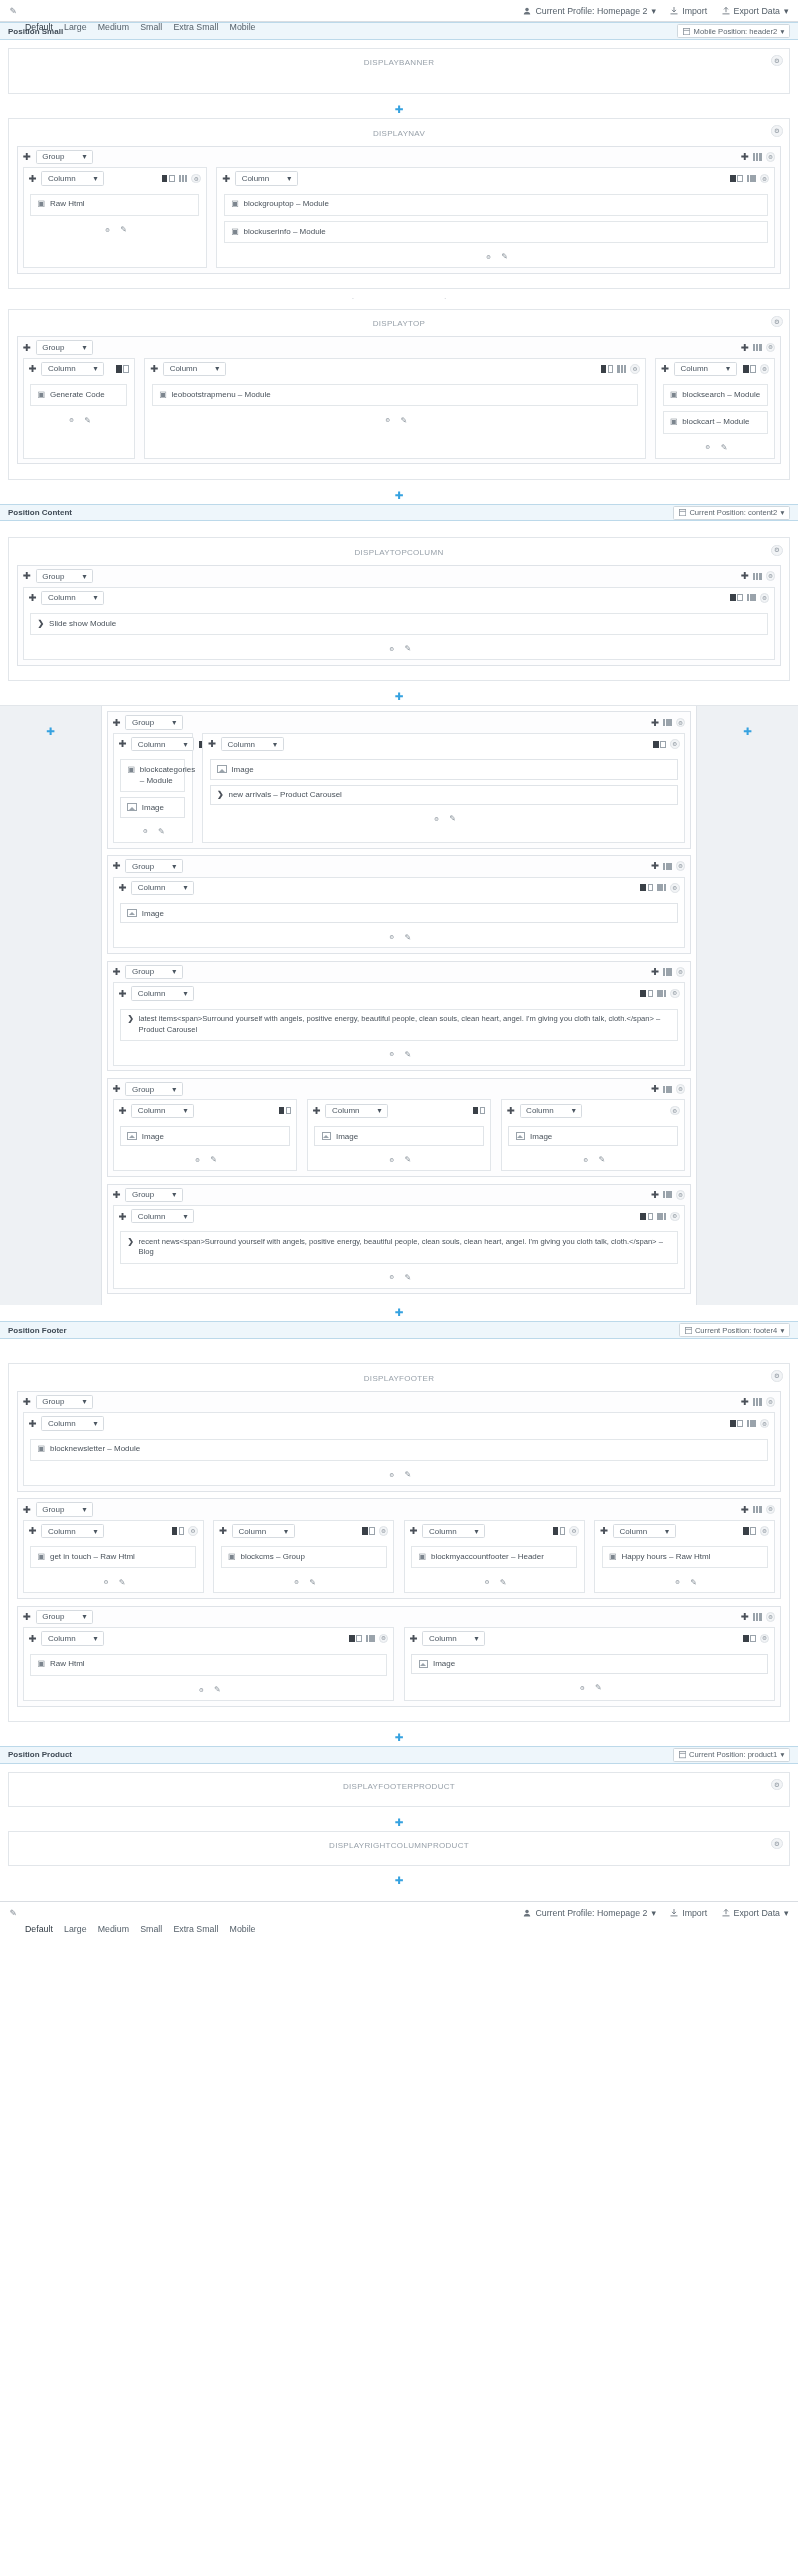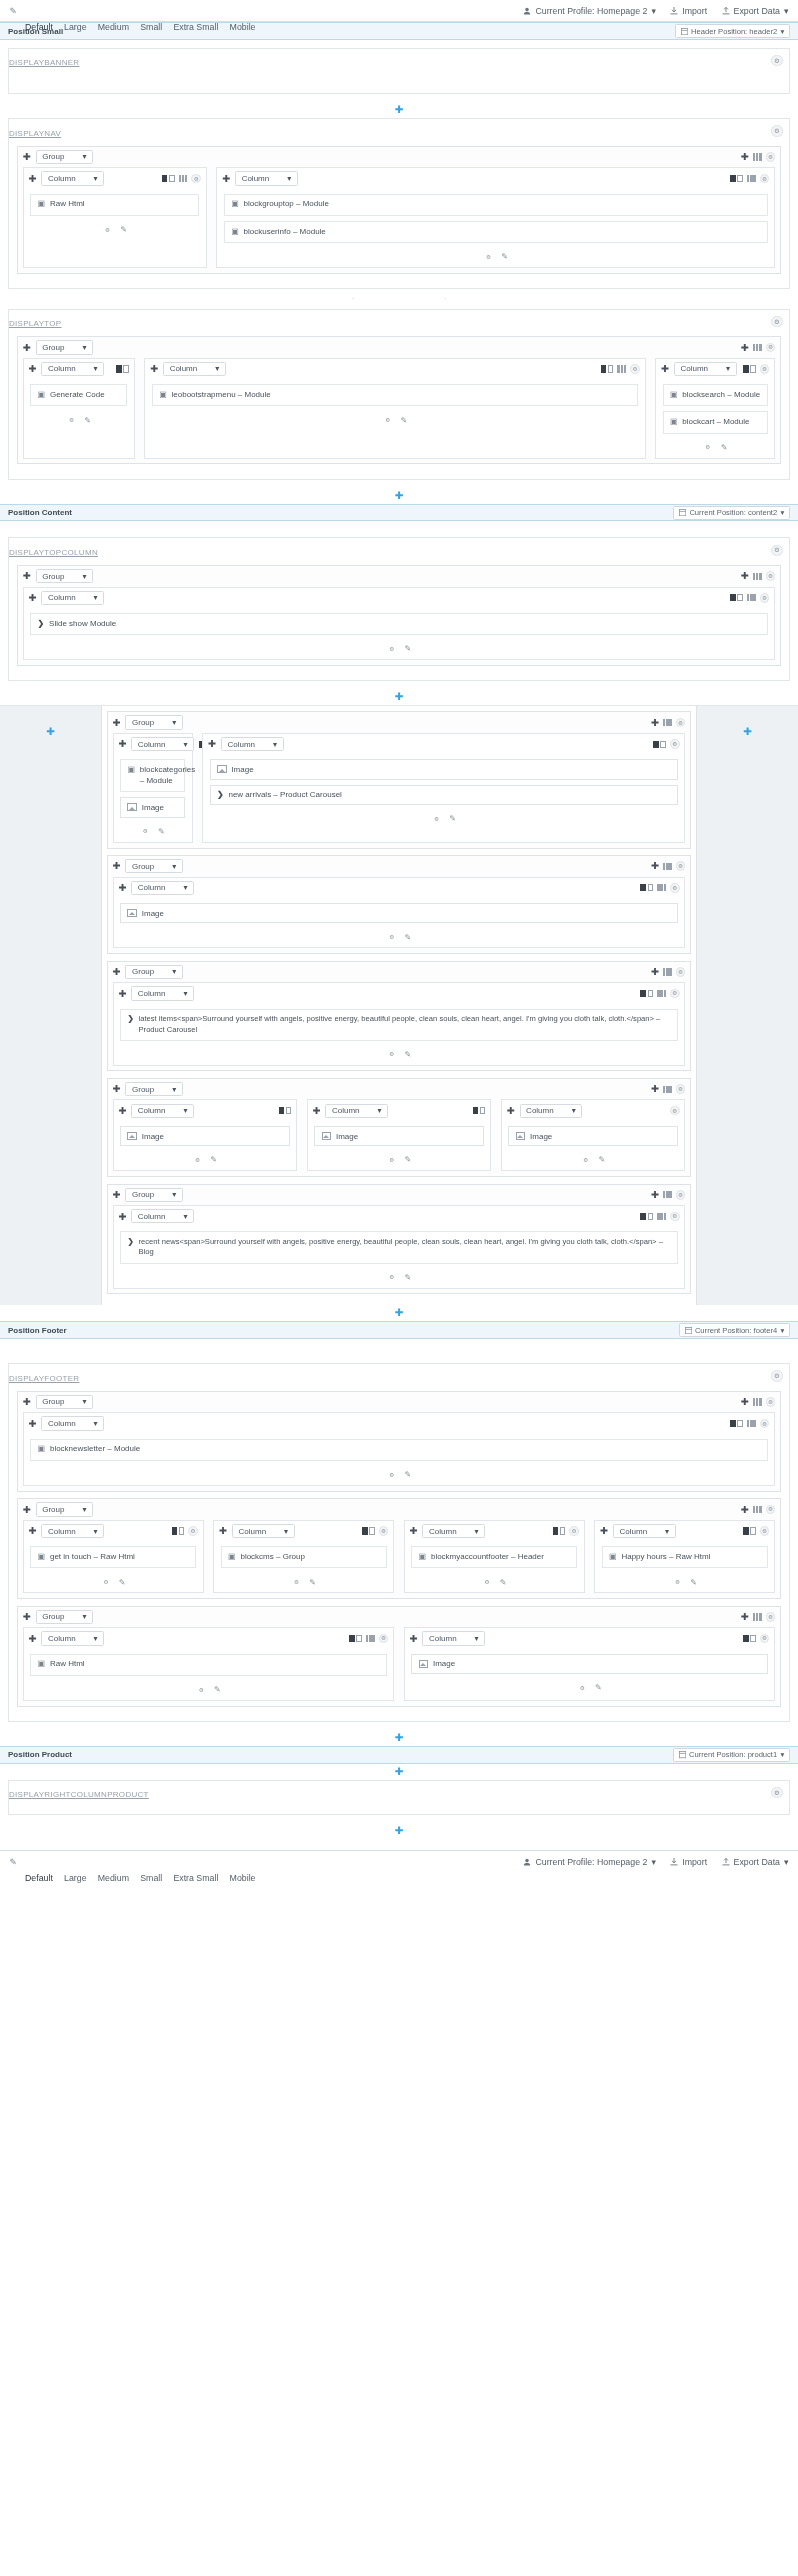--- a/index.html
+++ b/index.html
@@ -66,26 +66,26 @@
     gap: 3.2px;
   }
 
   
   .section {
     margin: 0 8px 8px 8px;
     background: #ffffff;
     border: 0.8px solid #e2e6ea;
   }
   .sec-title {
+    text-align: center;
     font-size: 8px;
     color: #98a1aa;
     letter-spacing: 0.3px;
     padding: 9.6px 0 8px 0;
     position: relative;
-    text-decoration: underline;
   }
   .sec-title .gear {
     position: absolute; right: 6.4px; top: 6.4px;
     width: 11.2px; height: 11.2px; border-radius: 50%;
     background: #f2f4f6; border: 0.8px solid #dfe3e7;
     display: flex; align-items: center; justify-content: center;
     font-size: 6.4px; color: #8b949d;
   }
   .sec-body { padding: 0 8px 8px 8px; }
 
@@ -244,21 +244,21 @@
     </div>
   </div>
 
   <div class="pos-band">
     <span>Position Small</span>
     <span class="chip">
       <svg width="7.2" height="7.2" viewBox="0 0 9 9">
           <rect x="0.5" y="0.5" width="8" height="8" fill="none" stroke="#8b949d"></rect>
           <line x1="0.5" y1="3" x2="8.5" y2="3" stroke="#8b949d"></line>
         </svg>
-      <span>Header Position: header2</span>
+      <span>Mobile Position: header2</span>
       <span>▾</span>
     </span>
   </div>
 
   <div class="section" style="margin-top:8px;">
     <div class="sec-title">
       <span>DISPLAYBANNER</span>
       <span class="gear">⚙</span>
     </div>
     <div style="height:17.6px"></div>
@@ -1137,20 +1137,27 @@
     <span class="chip">
       <svg width="7.2" height="7.2" viewBox="0 0 9 9">
           <rect x="0.5" y="0.5" width="8" height="8" fill="none" stroke="#8b949d"></rect>
           <line x1="0.5" y1="3" x2="8.5" y2="3" stroke="#8b949d"></line>
         </svg>
       <span>Current Position: product1</span>
       <span>▾</span>
     </span>
   </div>
 
+  <div class="section" style="margin-top:8px;">
+    <div class="sec-title">
+      <span>DISPLAYFOOTERPRODUCT</span>
+      <span class="gear">⚙</span>
+    </div>
+    <div style="height:6.4px"></div>
+  </div>
   <div class="plus-row">
       <span class="pl">✚</span>
     </div>
 
   <div class="section">
     <div class="sec-title">
       <span>DISPLAYRIGHTCOLUMNPRODUCT</span>
       <span class="gear">⚙</span>
     </div>
     <div style="height:6.4px"></div>

